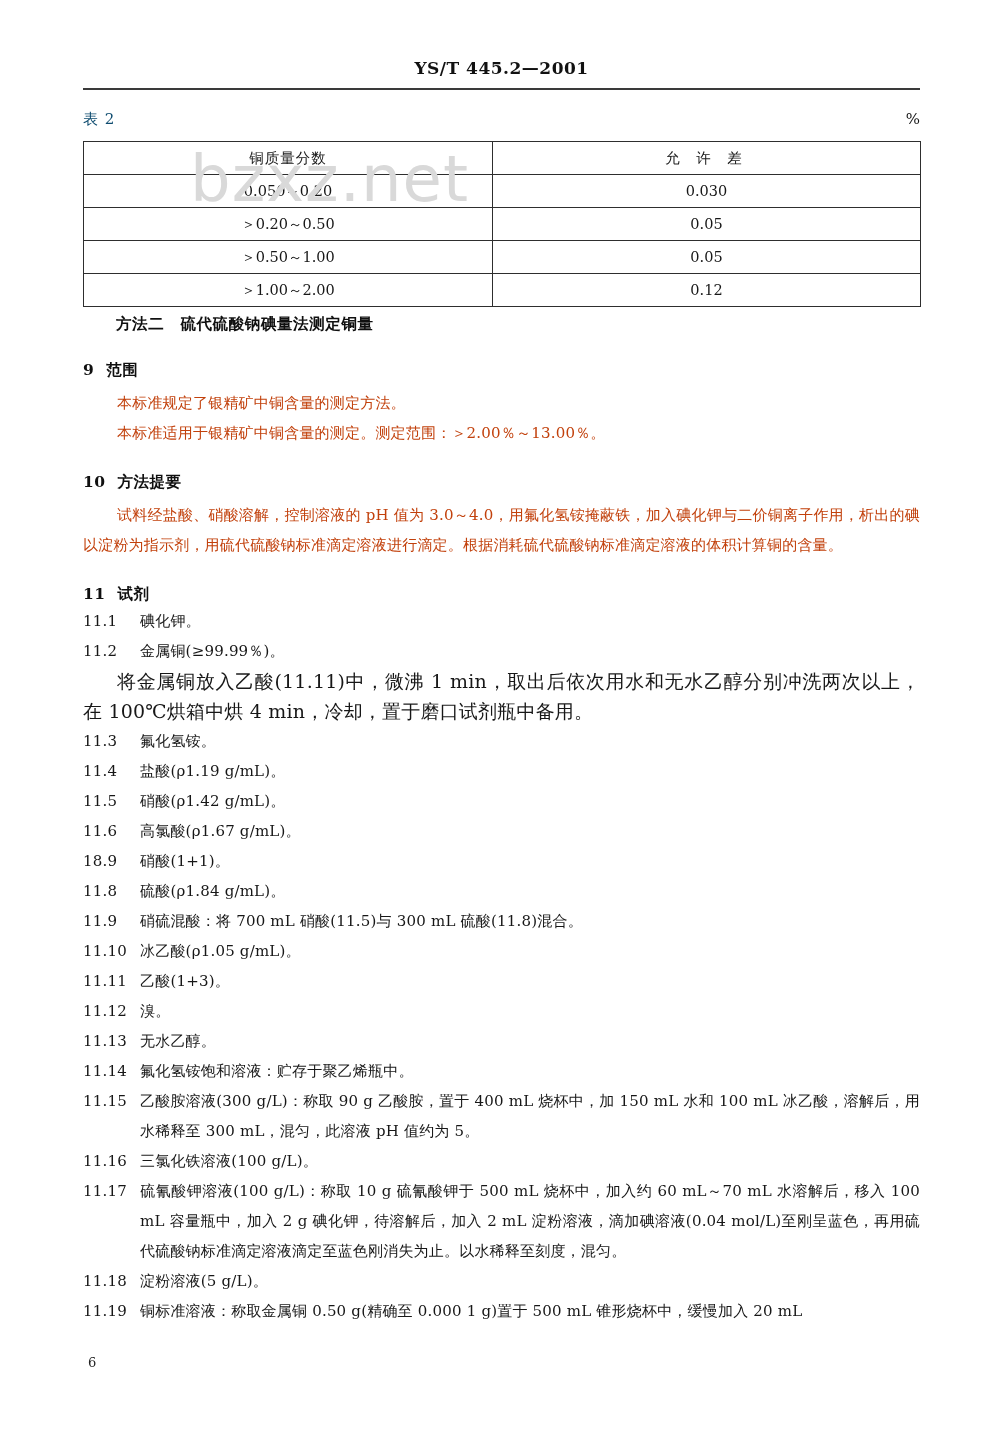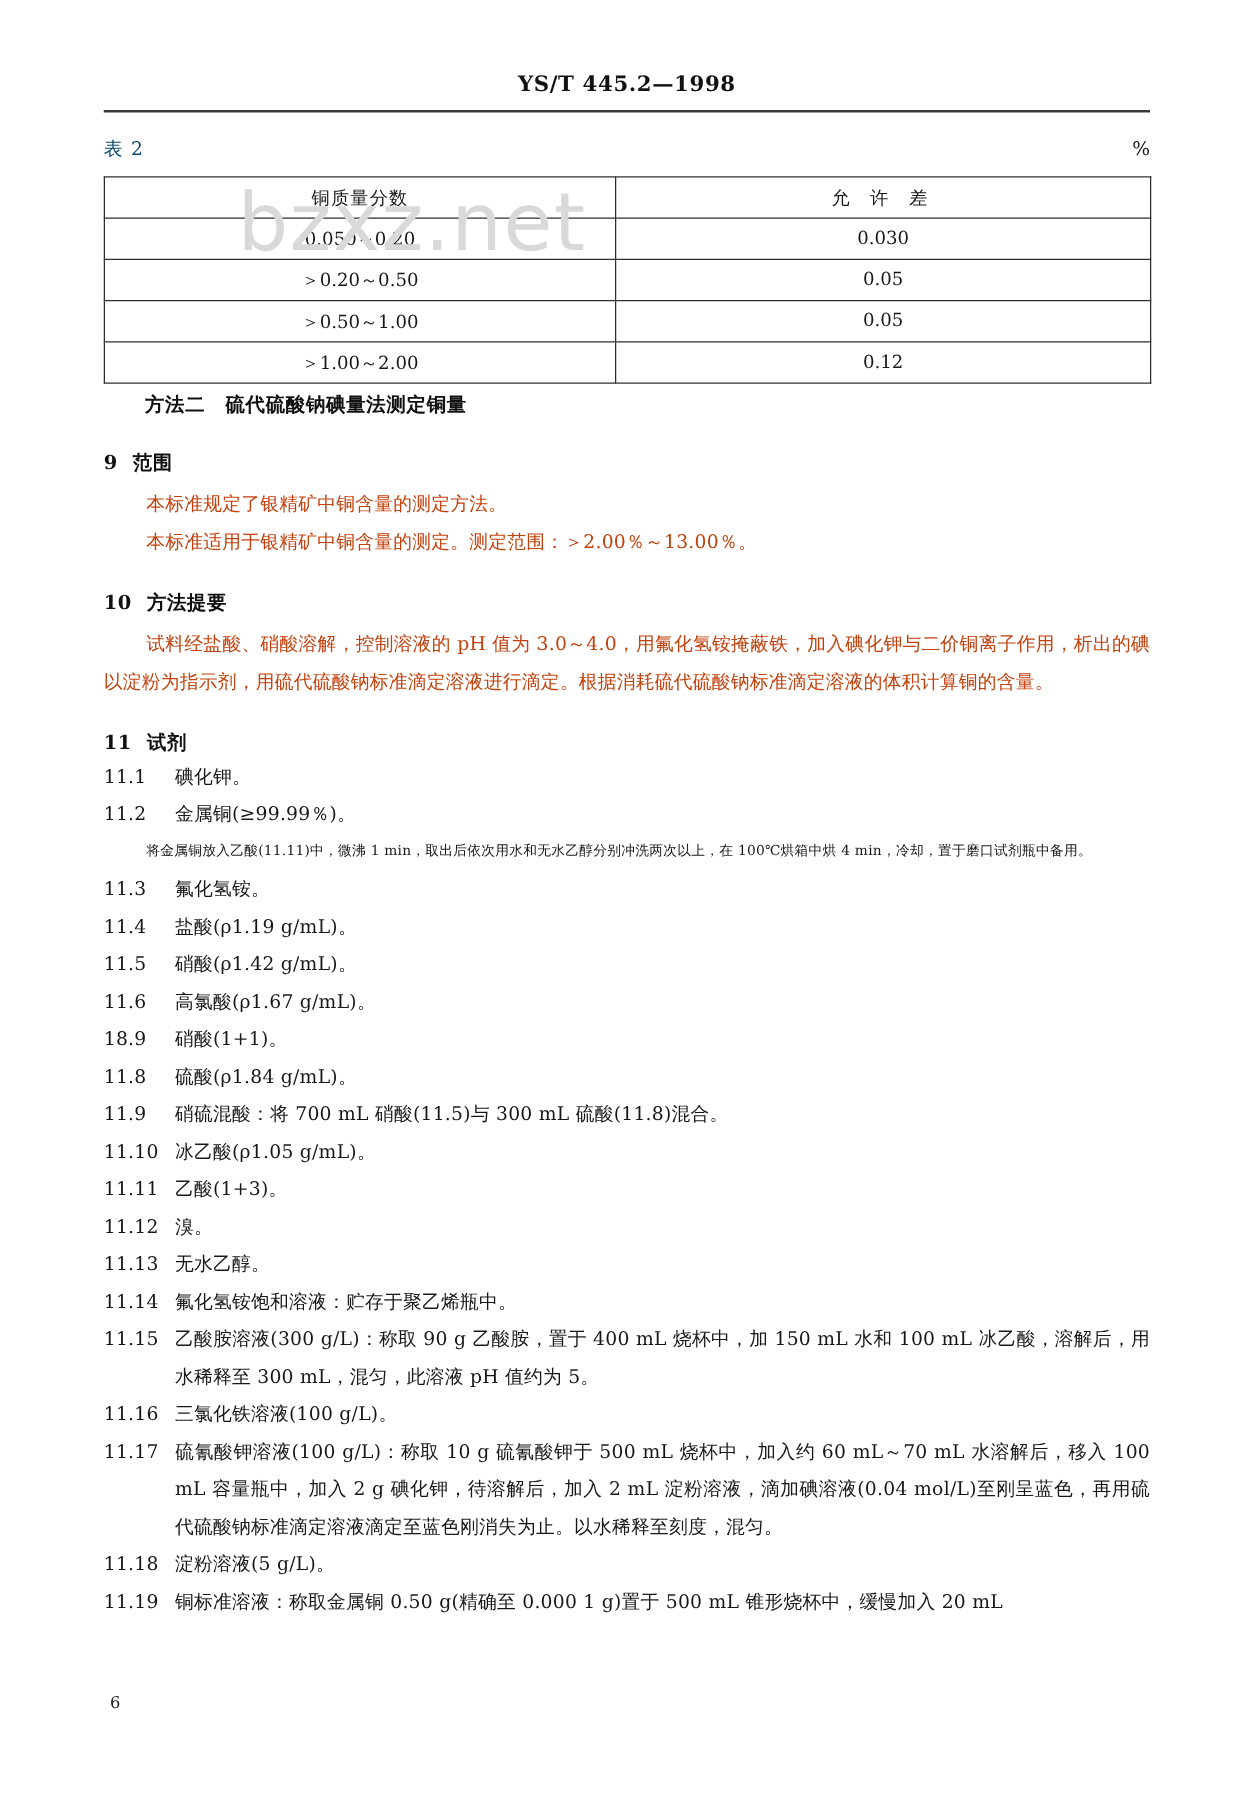--- a/index.html
+++ b/index.html
@@ -157,21 +157,21 @@
     text-justify: inter-ideograph;
     letter-spacing: 0.2px;
     color: #171717;
   }
   .item .num {
     display: inline-block;
     width: 57px;
     text-indent: 0;
   }
   .sub-para {
-    font-size: 11px;
+    font-size: 19px;
     line-height: 30px;
     margin: 0;
     text-indent: 34px;
     text-align: justify;
     text-justify: inter-ideograph;
     letter-spacing: 0.2px;
     color: #171717;
   }
 
   
@@ -181,21 +181,21 @@
     top: 1355px;
     font-size: 13px;
     color: #222;
   }
 </style>
 </head>
 <body>
 
 <div id="page">
 
-  <div class="page-header">YS/T 445.2—1998</div>
+  <div class="page-header">YS/T 445.2—2001</div>
   <div class="header-rule"></div>
 
   <div class="table-caption-row">
     <div class="table-caption">表 2</div>
     <div class="table-unit">%</div>
   </div>
 
   <div class="watermark">bzxz.net</div>
 
   <table class="data-table">

